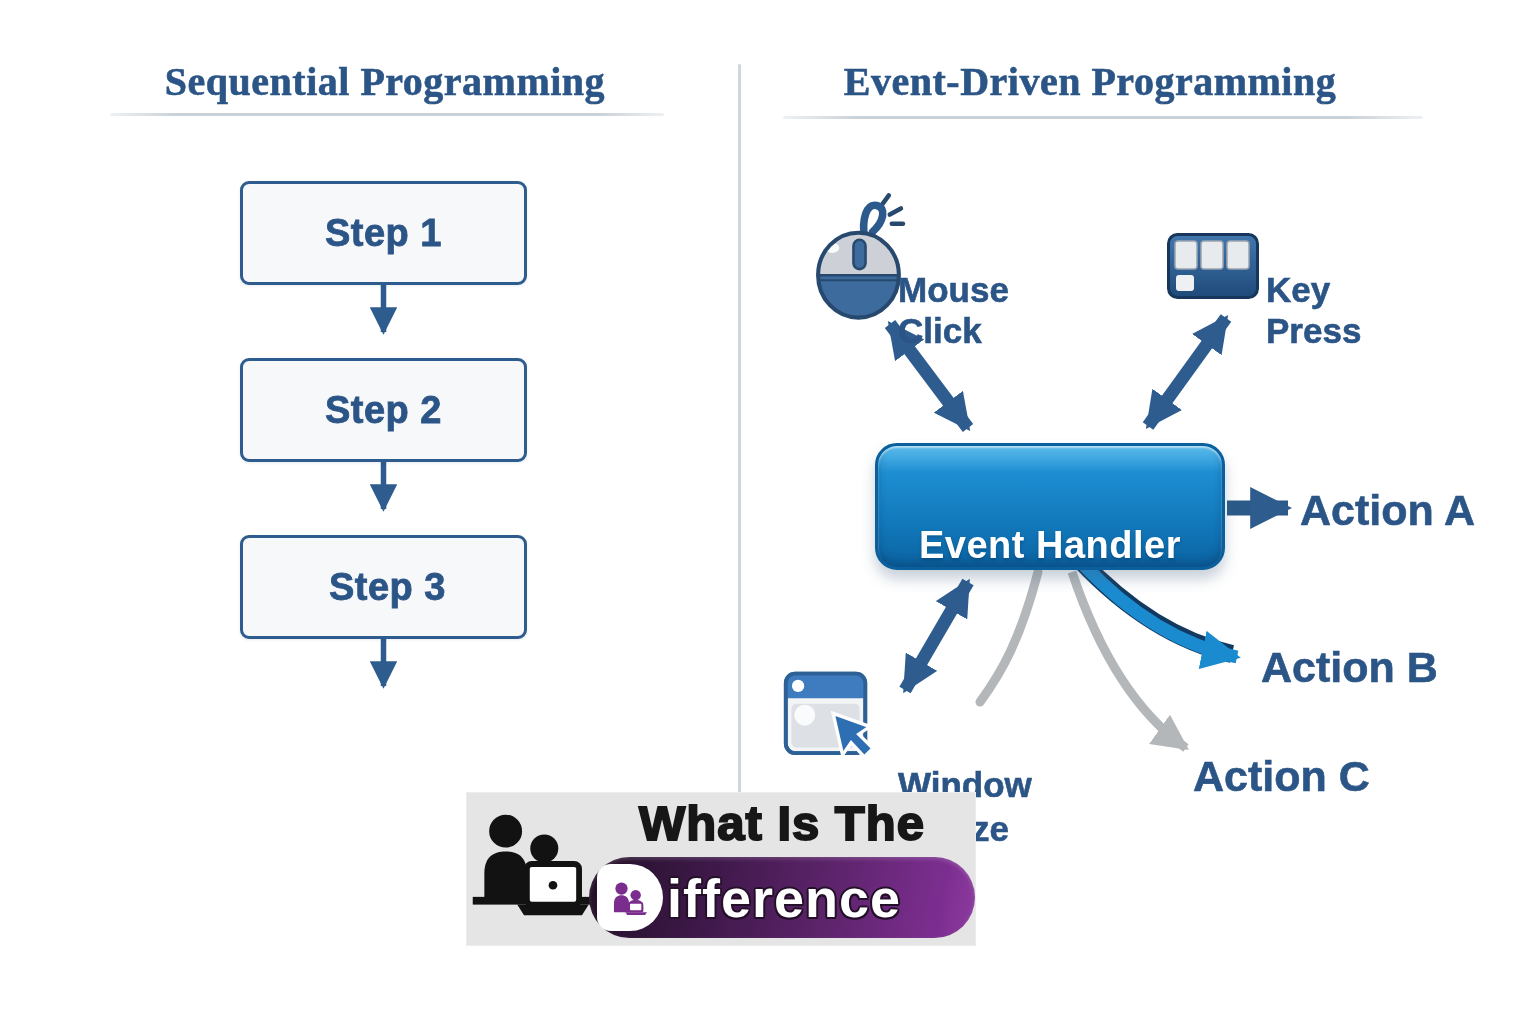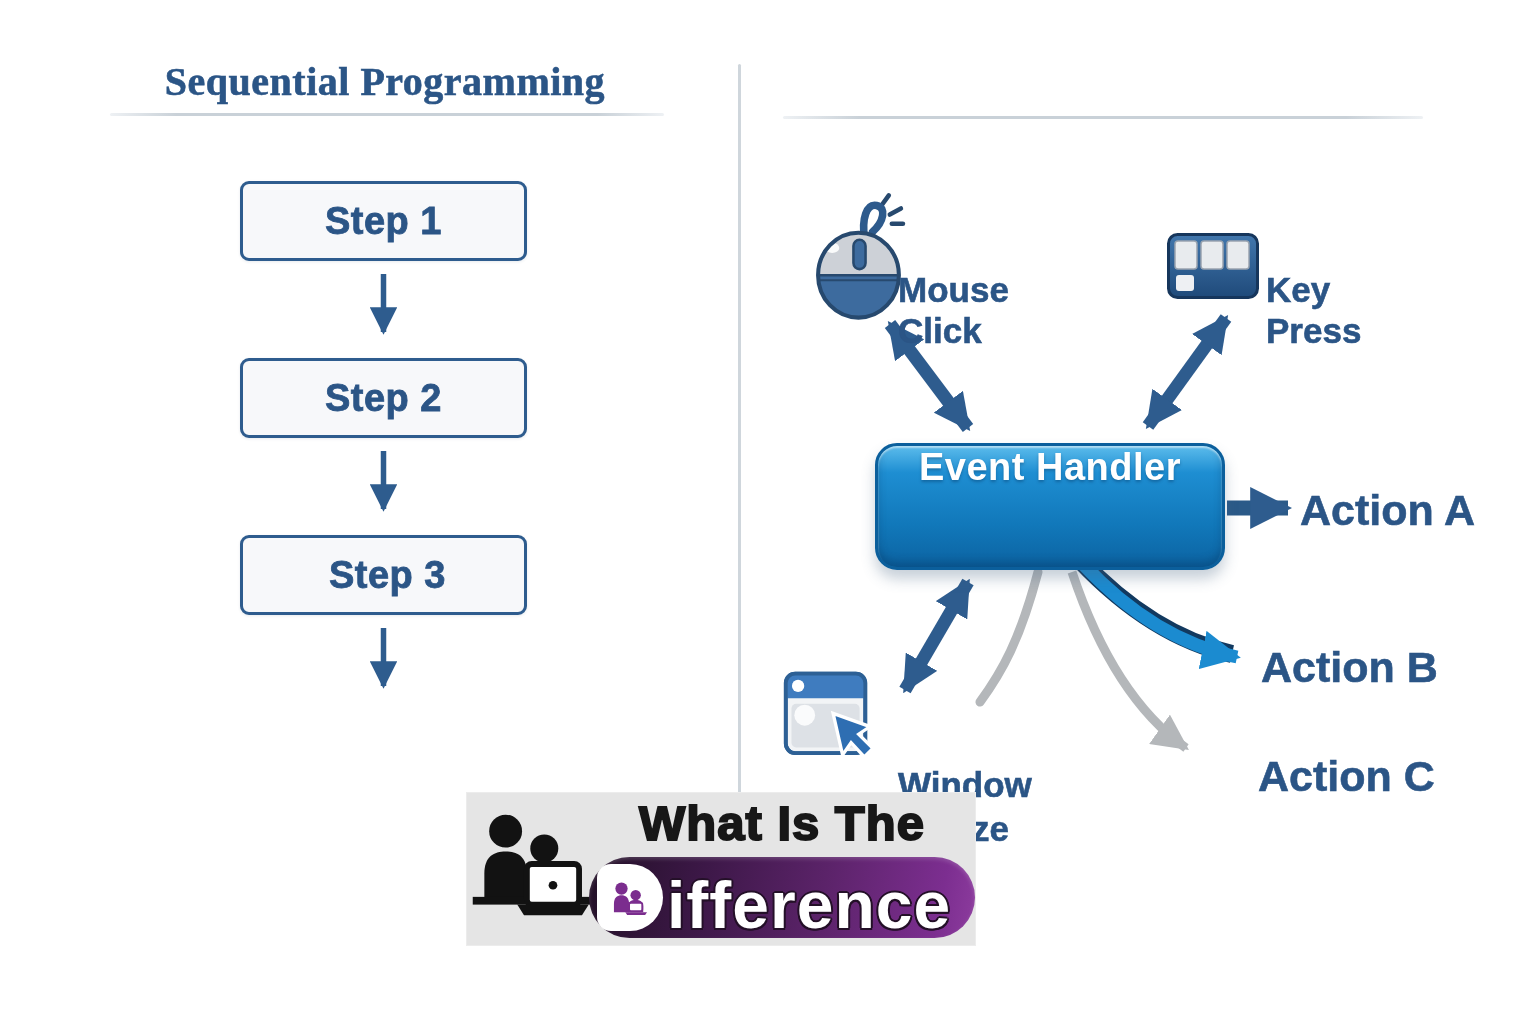--- a/index.html
+++ b/index.html
@@ -20,57 +20,57 @@
     background:linear-gradient(90deg,#eef1f4,#c9d1d8 12%,#c9d1d8 88%,#eef1f4);
   }
   .rule-left{left:110px;top:113px;width:554px;}
   .rule-right{left:783px;top:116px;width:640px;}
   .v-divider{
     position:absolute;left:738px;top:64px;width:3px;height:782px;
     background:#cfd6dc;z-index:1;border-radius:2px;
   }
   
   .step-box{
-    position:absolute;left:240px;width:287px;height:80px;box-sizing:border-box;
+    position:absolute;left:240px;width:287px;height:104px;box-sizing:border-box;
     background:#f7f8fa;border:3px solid #2e5c8e;border-radius:9px;z-index:2;
     display:flex;align-items:center;justify-content:center;
     box-shadow:0 1px 3px rgba(30,60,90,.10);
   }
   .step-label{
     font-size:38px;font-weight:bold;color:#2b5586;
     -webkit-text-stroke:.8px #2b5586;letter-spacing:.5px;
   }
   .step-1{top:181px;} .step-2{top:358px;} .step-3{top:535px;padding-left:8px;} .step-4{top:712px;}
   
   .connectors{position:absolute;left:0;top:0;z-index:1;}
   
   .handler-box{
     position:absolute;left:875px;top:443px;width:350px;height:127px;box-sizing:border-box;
     border-radius:22px;z-index:2;
     background:linear-gradient(180deg,#5cbcec 0%,#1e8ed2 22%,#1178ba 65%,#0c63a2 100%);
     border:3px solid #0b5f9c;
     box-shadow:0 9px 14px rgba(70,100,130,.30), inset 0 2px 2px rgba(255,255,255,.55), inset 0 -5px 9px rgba(0,40,80,.30);
-    display:flex;align-items:flex-start;justify-content:center;
+    display:flex;align-items:flex-end;justify-content:center;
   }
   .handler-label{
     color:#ffffff;font-size:38px;font-weight:bold;letter-spacing:.5px;
     text-shadow:0 2px 3px rgba(0,40,80,.35);
   }
   .event-label,.action-label{
     position:absolute;z-index:2;color:#2b5586;font-weight:bold;
     -webkit-text-stroke:.6px #2b5586;
   }
   .event-label{font-size:35px;line-height:41px;margin-top:43px;}
   .lbl-mouse{left:898px;top:226px;width:125px;}
   .lbl-key{left:1266px;top:226px;width:115px;}
   .lbl-window{left:898px;top:720px;width:180px;line-height:44px;}
   .action-label{font-size:43px;}
   .lbl-action-a{left:1300px;top:486px;}
   .lbl-action-b{left:1261px;top:643px;}
-  .lbl-action-c{left:1258px;top:752px;text-align:right;}
+  .lbl-action-c{left:1193px;top:752px;text-align:right;}
   .icon-abs{position:absolute;z-index:2;}
   
   .logo-panel{
     position:absolute;left:467px;top:793px;width:508px;height:152px;
     background:#e5e5e5;z-index:3;box-shadow:0 0 0 1px #ececec;
   }
   .logo-people{position:absolute;left:5px;top:13px;}
   .logo-line1{
     position:absolute;left:123px;top:2px;width:384px;text-align:center;
     font-size:49px;font-weight:bold;color:#171717;letter-spacing:1px;
@@ -81,21 +81,21 @@
     background:linear-gradient(100deg,#221026 0%,#3d1848 30%,#5b2369 60%,#7c2e90 90%,#8d3c9e 100%);
     box-shadow:inset 0 2px 4px rgba(255,255,255,.18);
   }
   .d-blob{
     position:absolute;left:8px;top:7px;width:66px;height:67px;
     background:#ffffff;border-radius:14px 50% 50% 14px;
     display:flex;align-items:center;justify-content:center;
   }
   .d-hidden{position:absolute;opacity:0;font-size:2px;}
   .diff-rest{
-    position:absolute;left:78px;top:10px;font-size:66px;font-weight:bold;color:#ffffff;
+    position:absolute;left:78px;top:10px;font-size:54px;font-weight:bold;color:#ffffff;
     letter-spacing:1px;
     text-shadow:2px 0 0 #241028,-2px 0 0 #241028,0 2px 0 #241028,0 -2px 0 #241028,
                 1.5px 1.5px 0 #241028,-1.5px 1.5px 0 #241028,1.5px -1.5px 0 #241028,-1.5px -1.5px 0 #241028;
   }
 </style>
 </head>
 <body>
 
 <div class="stage">
 
@@ -139,20 +139,21 @@
   <div class="step-box step-1">
     <span class="step-label">Step 1</span>
   </div>
   <div class="step-box step-2">
     <span class="step-label">Step 2</span>
   </div>
   <div class="step-box step-3">
     <span class="step-label">Step 3</span>
   </div>
 
+  <div class="col-title title-right">Event-Driven Programming</div>
   <div class="title-rule rule-right"></div>
 
   <svg class="icon-abs" style="left:812px;top:190px;" width="96" height="132" viewBox="0 0 95 130">
     <path d="M68,16 L76,5" stroke="#27496e" stroke-width="4.5" stroke-linecap="round"></path>
     <path d="M77,24 L88,18" stroke="#27496e" stroke-width="4.5" stroke-linecap="round"></path>
     <path d="M79,33 L90,33" stroke="#27496e" stroke-width="4.5" stroke-linecap="round"></path>
     <path d="M52,48 C49,28 54,13 64,15 C74,17 71,31 60,41" stroke="#2d5a8c" stroke-width="7.5" fill="none" stroke-linecap="round"></path>
     <rect x="6" y="42" width="80" height="84" rx="40" ry="42" fill="#3d6b9e"></rect>
     <path d="M6,84 V82 C6,55 24,42 46,42 C68,42 86,55 86,82 V84 Z" fill="#cdd1d7"></path>
     <ellipse cx="20" cy="57" rx="7" ry="5" fill="#ffffff" opacity="0.9"></ellipse>

